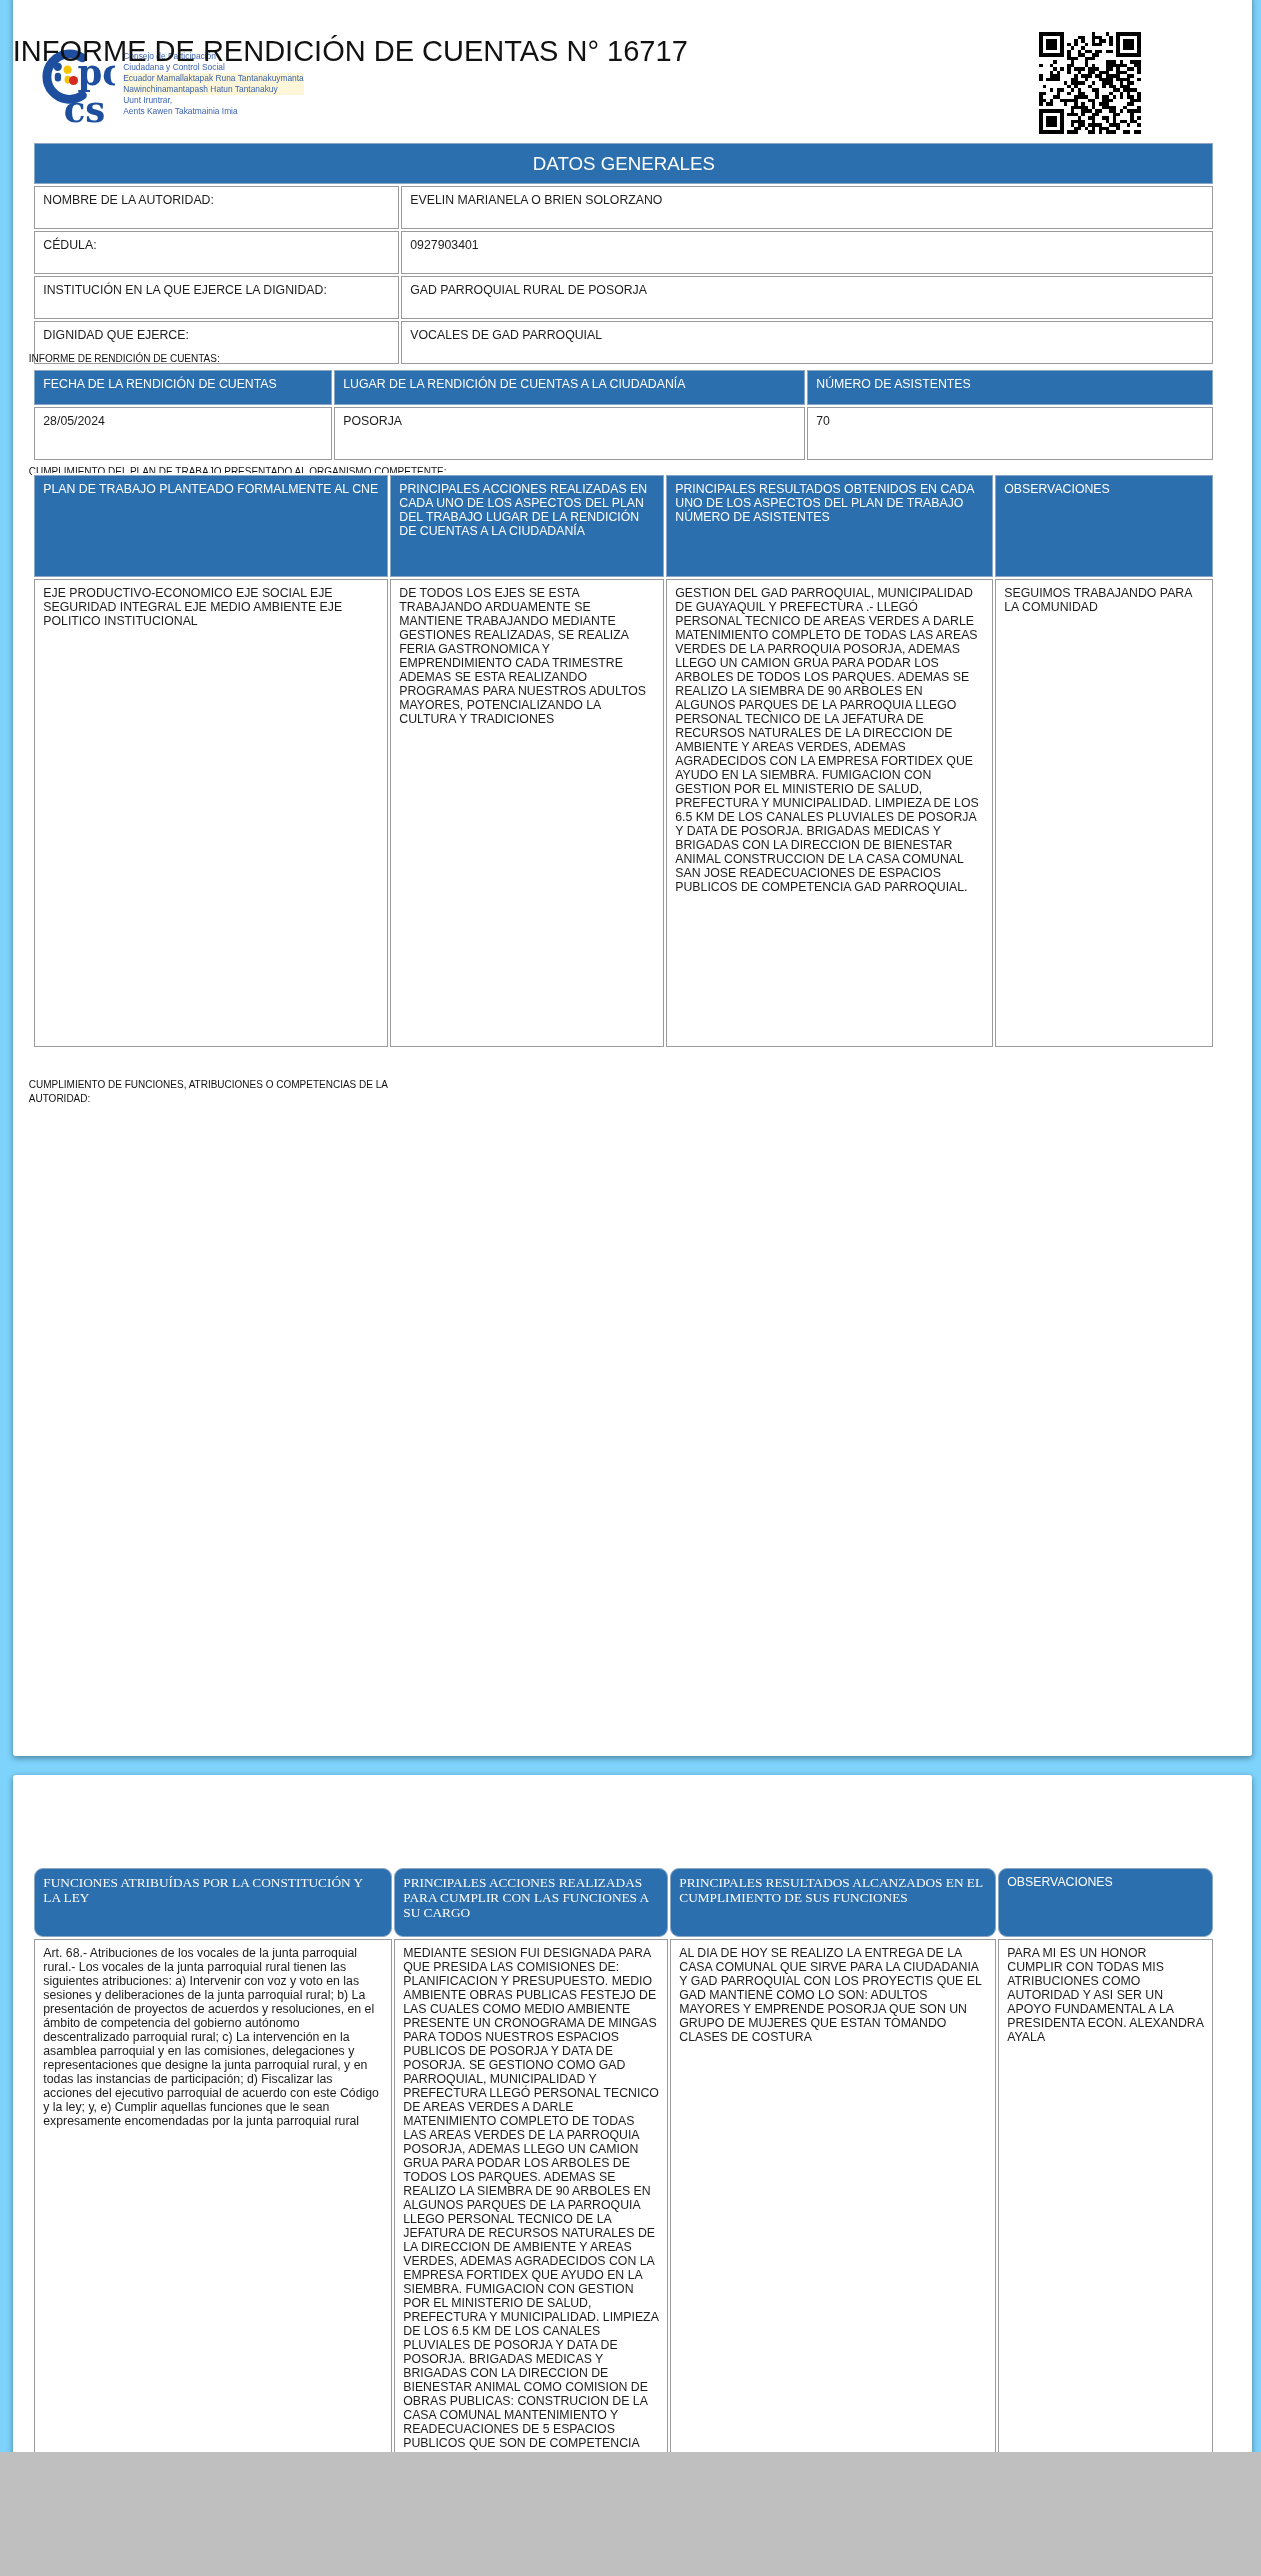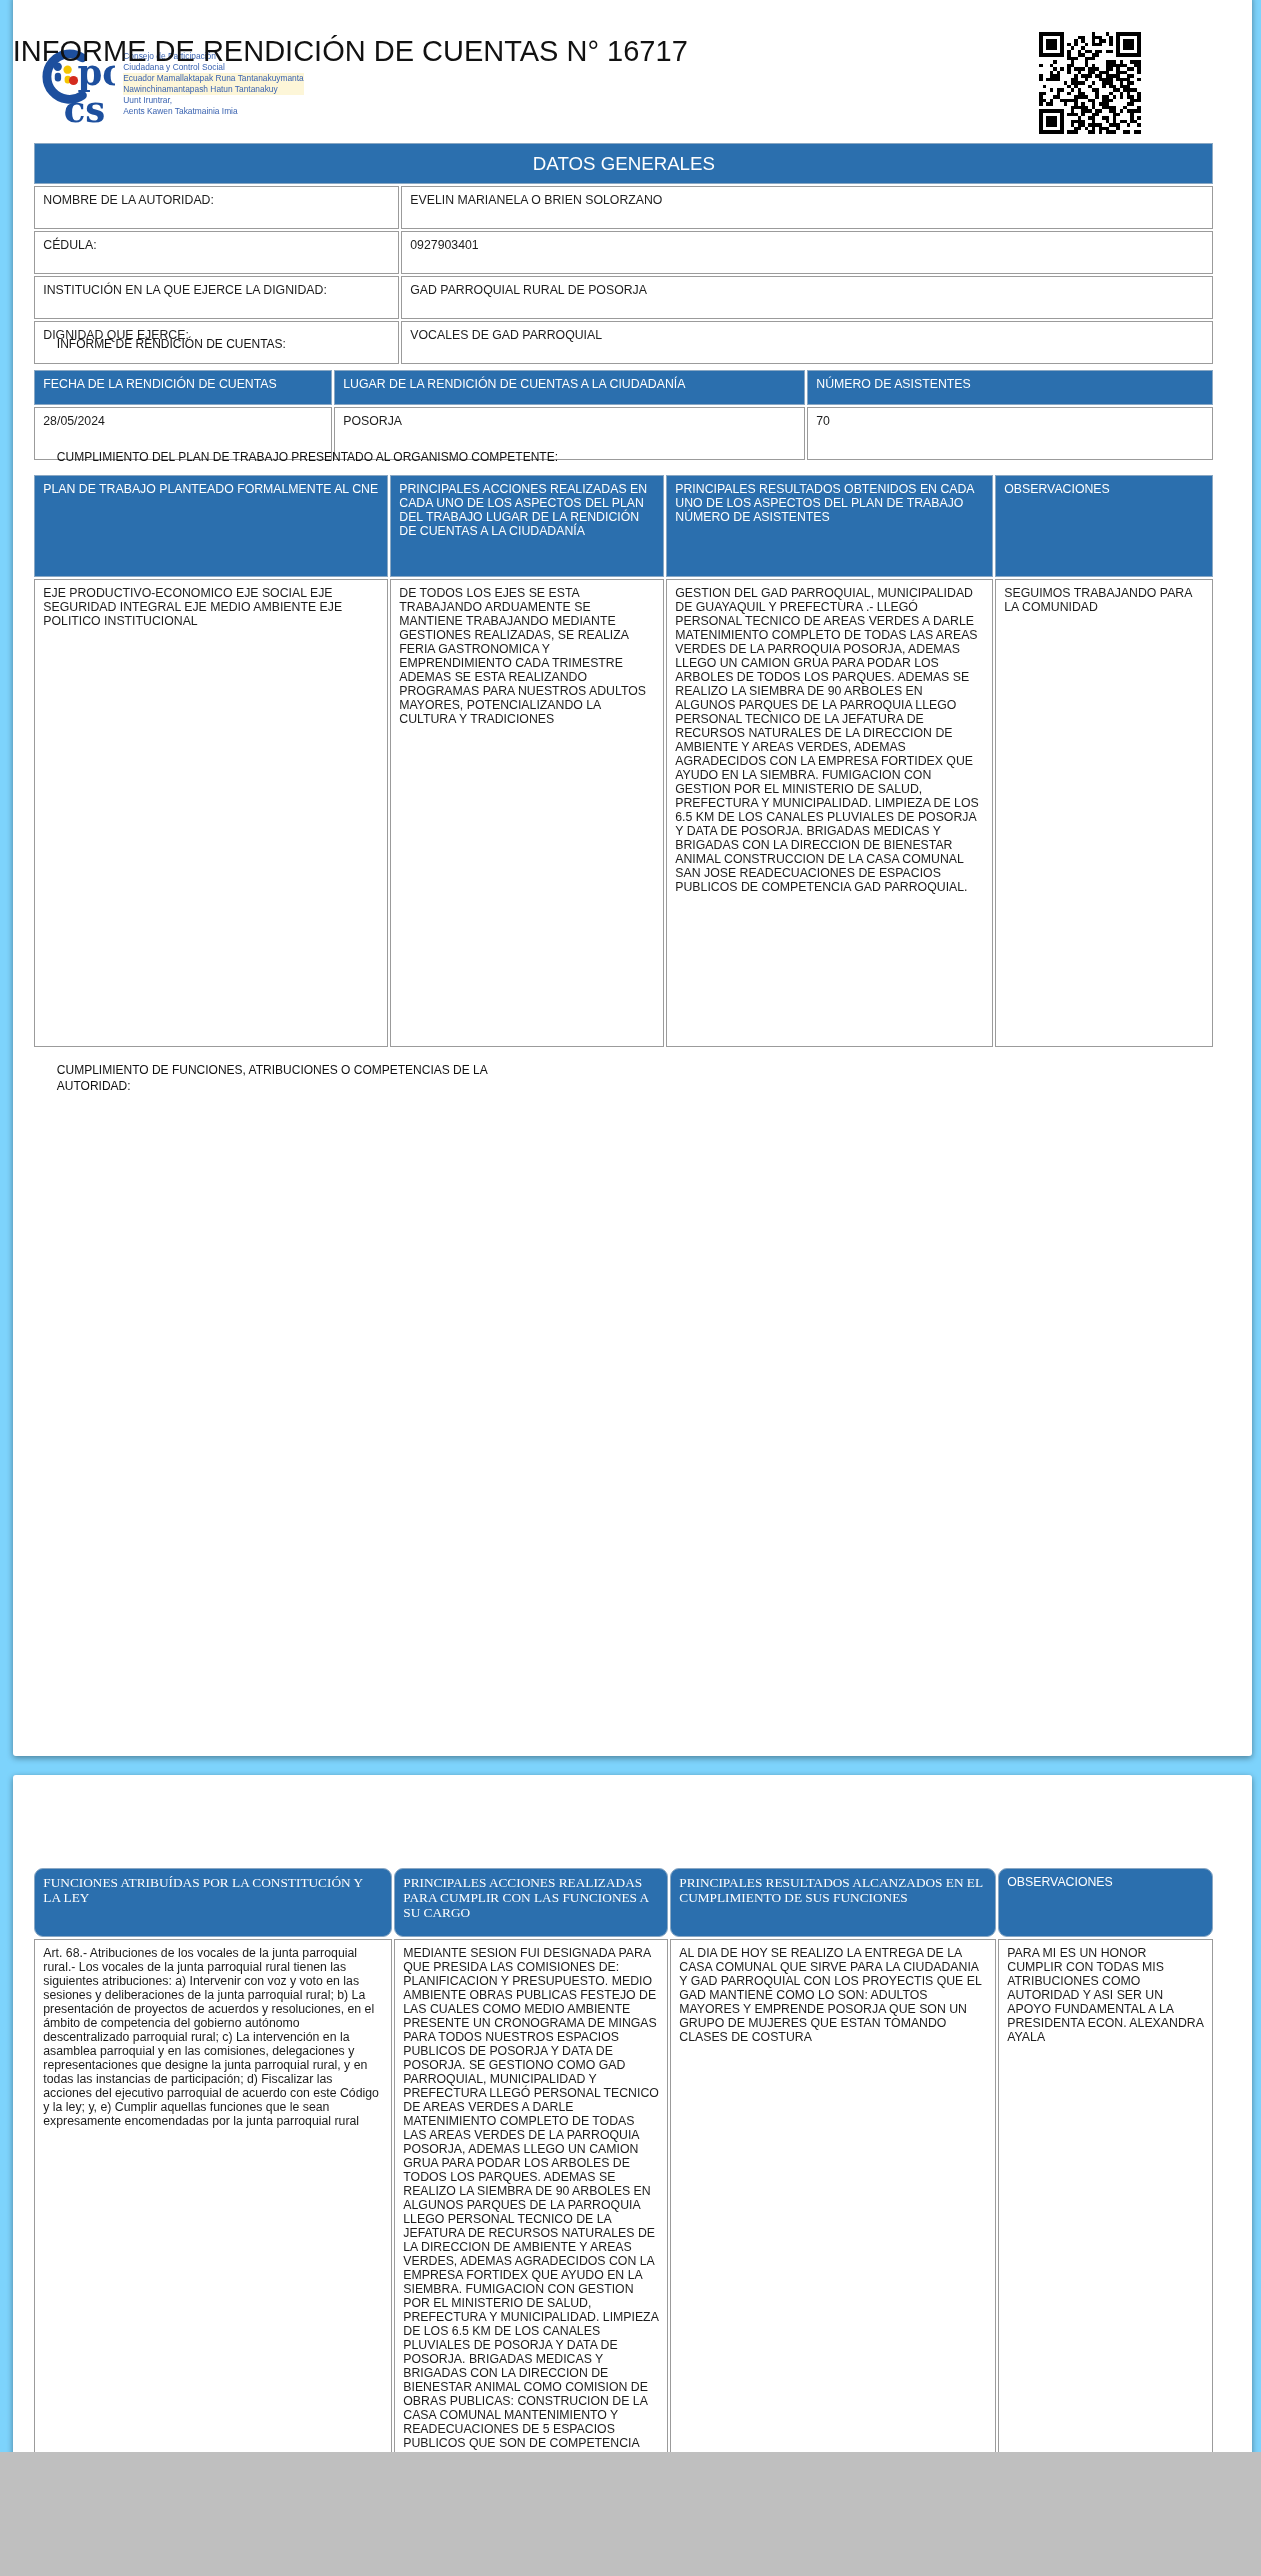--- a/index.html
+++ b/index.html
@@ -49,21 +49,21 @@
   .t-rend th { height:35px; padding-top:8.8px; }
   .t-rend td { height:53px; padding-top:11.8px; }
   .t-plan { top:479px; }
   .t-plan th { height:102px; padding-top:7.9px; }
   .t-plan td { height:468px; padding-top:7.9px; }
   .t-func { top:91px; }
   .t-func th { height:69px; padding-top:7.9px;border-radius:9px; }
   .t-func td { height:884px; padding-top:7.9px; }
   .t-func th.serif { font-family:"Liberation Serif", serif; font-size:13.3px; }
 
-  .small-label { position:absolute; left:44px; font-size:12px; color:#111; line-height:1.35; white-space:pre-line; }
+  .small-label { position:absolute; left:16px; font-size:10px; color:#111; line-height:1.35; white-space:pre-line;margin-top:16px; }
   .lbl-informe { top:342px; }
   .lbl-cumpl { top:455px; }
   .lbl-func { top:1068px; width:550px; }
 
   
   .home-indicator {
     position:absolute; left:407px; top:2533px; width:448px; height:19.6px;
     background:#000; border-radius:9.8px; z-index:50;
   }
 </style>

